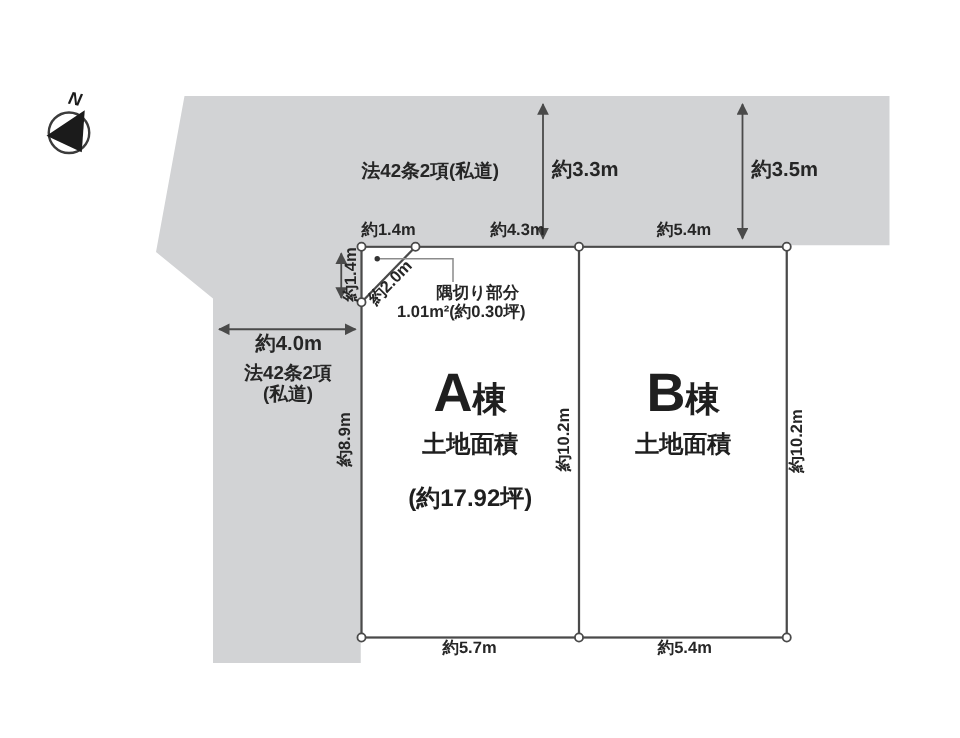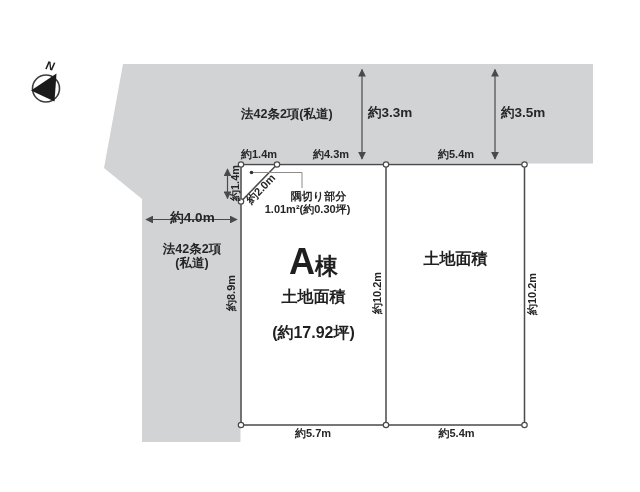--- a/index.html
+++ b/index.html
@@ -78,42 +78,43 @@
     </g>
   </svg>
 
   <div class="north">N</div>
 
   <div class="lbl anchor-left s12" style="left:241px;top:114px;">法42条2項(私道)</div>
   <div class="lbl anchor-left s13" style="left:368px;top:113px;">約3.3m</div>
   <div class="lbl anchor-left s13" style="left:501px;top:113px;">約3.5m</div>
 
   <div class="lbl s11" style="left:259px;top:153.5px;">約1.4m</div>
-  <div class="lbl s11" style="left:331px;top:154px;">約4.3m</div>
+  <div class="lbl s11" style="left:345px;top:154px;">約4.3m</div>
   <div class="lbl s11" style="left:456px;top:154px;">約5.4m</div>
 
   <div class="lbl rot90 s11" style="left:234.5px;top:183px;">約1.4m</div>
   <div class="lbl rot45 s11" style="left:261px;top:189px;">約2.0m</div>
   <div class="lbl s11" style="left:307.5px;top:196px;margin-left:11px;">隅切り部分</div>
   <div class="lbl s11" style="left:307.5px;top:209px;">1.01m²(約0.30坪)</div>
 
-  <div class="lbl s13" style="left:192.5px;top:218px;">約4.0m</div>
+  <div class="lbl s13" style="left:192.5px;top:229px;">約4.0m</div>
   <div class="lbl s12" style="left:192px;top:249px;">法42条2項</div>
   <div class="lbl s12" style="left:192px;top:263px;">(私道)</div>
 
   <div class="lbl rot90 s11" style="left:230.5px;top:293px;">約8.9m</div>
   <div class="lbl rot90 s11" style="left:377px;top:293px;">約10.2m</div>
   <div class="lbl rot90 s11" style="left:531.5px;top:294px;">約10.2m</div>
 
   <div class="plot plot-a">
     <div class="plot-name"><span>A</span><span class="suffix">棟</span></div>
     <div class="plot-caption">土地面積</div>
     <div class="plot-tsubo">(約17.92坪)</div>
   </div>
 
   <div class="plot plot-b">
+    <div class="plot-name"><span>B</span><span class="suffix">棟</span></div>
     <div class="plot-caption">土地面積</div>
   </div>
 
   <div class="lbl s11" style="left:313px;top:433px;">約5.7m</div>
   <div class="lbl s11" style="left:456.5px;top:433px;">約5.4m</div>
 
 </div>
 
 </body></html>

